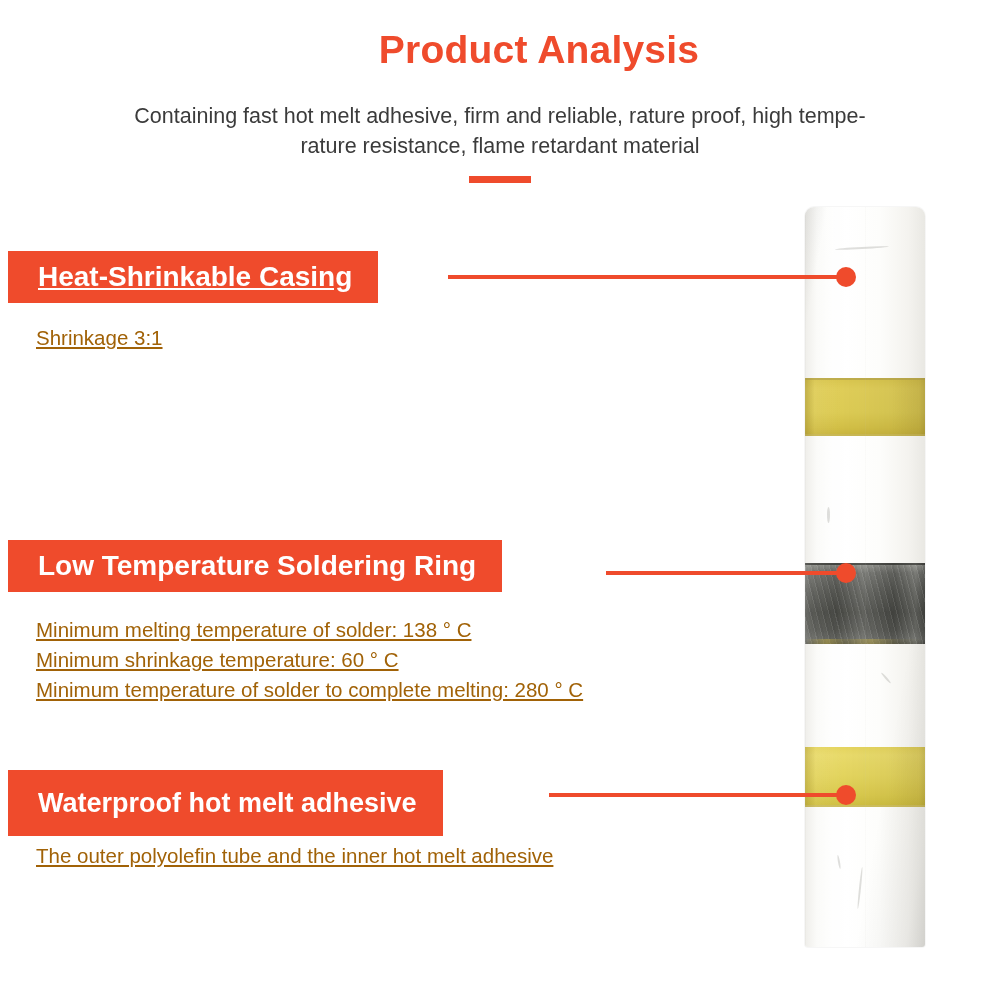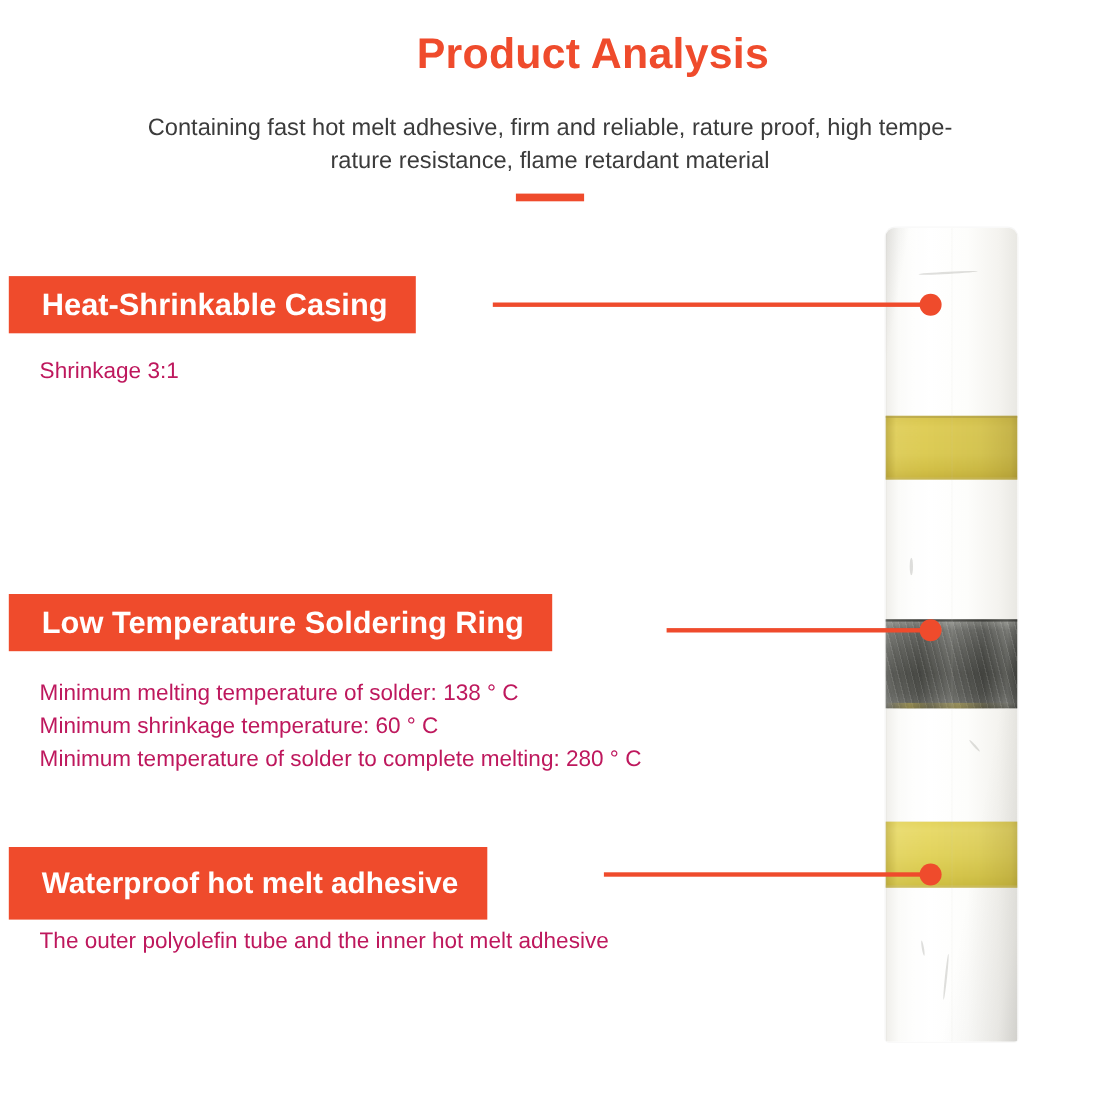--- a/index.html
+++ b/index.html
@@ -70,20 +70,21 @@
     white-space: nowrap;
   }
 
   #label-1 {
     left: 8px;
     top: 251px;
     height: 52px;
     padding-left: 30px;
     padding-right: 26px;
     font-size: 28px;
+    text-decoration: underline;
   }
   #label-2 {
     left: 8px;
     top: 540px;
     height: 52px;
     padding-left: 30px;
     padding-right: 26px;
     font-size: 28px;
   }
   #label-3 {
@@ -91,24 +92,25 @@
     top: 770px;
     height: 66px;
     padding-left: 30px;
     padding-right: 26px;
     font-size: 27px;
   }
 
   
   .desc {
     position: absolute;
-    color: #be185d;
+    color: #a16207;
     font-size: 20.5px;
     line-height: 30px;
     white-space: nowrap;
+    text-decoration: underline;
   }
   #desc-1 { left: 36px; top: 323px; }
   #desc-2 { left: 36px; top: 615px; }
   #desc-3 { left: 36px; top: 841px; }
   .desc-line { display: block; }
 
   
   .connector-line {
     position: absolute;
     height: 4px;

